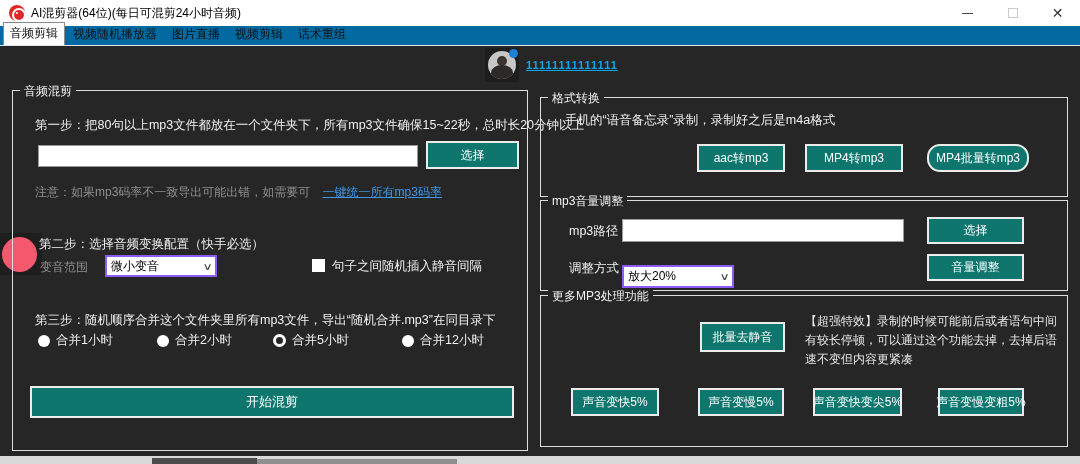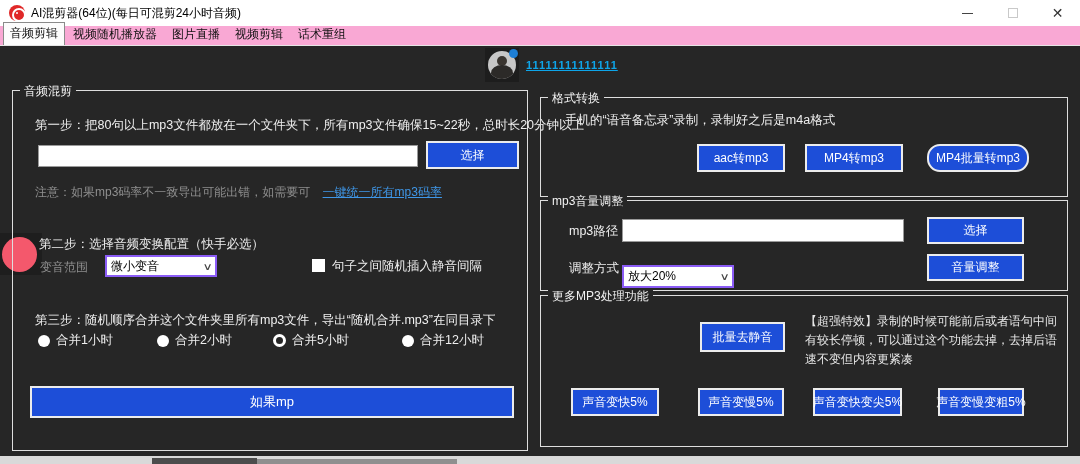--- a/index.html
+++ b/index.html
@@ -18,21 +18,21 @@
     background:#fff; border-radius:50%; z-index:2; }
   .titlebar-title { font-size:12px; color:#000; }
   .titlebar-controls { margin-left:auto; display:flex; height:100%; }
   .tb-btn { width:45px; height:100%; display:flex; align-items:center; justify-content:center;
     font-size:13px; color:#444; }
   .min-glyph { width:11px; height:1px; background:#444; display:block; }
   .max-glyph { width:10px; height:10px; border:1px solid #c9c9c9; display:block; }
   .close-glyph { font-size:14px; color:#333; line-height:1; }
 
   
-  .tabstrip { height:20px; background:#f9a8d4; display:flex; align-items:flex-end;
+  .tabstrip { height:20px; background:#0369a1; display:flex; align-items:flex-end;
     padding-left:3px; flex:0 0 auto; border-bottom:1px solid #e5e5e5; }
   .tab { font-size:12px; color:#111; padding:2px 7px 2px 7px; margin-right:1px; white-space:nowrap; }
   .tab.active { background:#fcfcfc; border:1px solid #8a8a8a; border-bottom:none; padding:2px 6px 3px 6px; }
 
   
   .content { position:relative; height:410px; background:#262626; flex:0 0 auto; color:#e9e9e9; }
 
   .user-row { position:absolute; left:485px; top:2px; display:flex; align-items:center; }
   .avatar-box { width:34px; height:34px; background:#1d1d1d; display:flex; align-items:center; justify-content:center; position:relative; }
   .avatar { width:28px; height:28px; border-radius:50%; background:#c7c7c7; position:relative; overflow:hidden; }
@@ -50,21 +50,21 @@
   .g-format { left:540px; top:51px; width:528px; height:100px; }
   .g-volume { left:540px; top:154px; width:528px; height:91px; }
   .g-more  { left:540px; top:249px; width:528px; height:152px; }
 
   .abs { position:absolute; }
   .txt { font-size:12.5px; color:#efefef; white-space:nowrap; }
   .txt-gray { font-size:12px; color:#8f8f8f; white-space:nowrap; }
   .link { color:#3f97e8; text-decoration:underline; }
 
   .field { background:#ffffff; border:1px solid #9a9a9a; }
-  .btn-red { background:#1d4ed8; border:2px solid #ececec; color:#ffffff; font-size:12px;
+  .btn-red { background:#0f766e; border:2px solid #ececec; color:#ffffff; font-size:12px;
     display:flex; align-items:center; justify-content:center; white-space:nowrap; cursor:default; }
 
   .select { background:#fff; border:2px solid #8b5cf6; display:flex; align-items:center;
     font-size:12px; color:#000; padding:0 4px; position:relative; }
   .select .chev { margin-left:auto; color:#444; font-size:10px; transform:scaleX(1.4); }
 
   .checkbox { width:13px; height:13px; background:#fff; display:inline-block; }
 
   .radio-item { position:absolute; display:flex; align-items:center; }
   .radio { width:12px; height:12px; border-radius:50%; background:#fff; flex:0 0 auto; }
@@ -160,21 +160,21 @@
       </div>
       <div class="radio-item" style="left:260px; top:241px;">
         <span class="radio ring"></span>
         <span class="radio-label">合并5小时</span>
       </div>
       <div class="radio-item" style="left:389px; top:241px;">
         <span class="radio"></span>
         <span class="radio-label">合并12小时</span>
       </div>
 
-      <div class="abs btn-red" style="left:17px; top:295px; width:484px; height:32px; font-size:13px;">如果mp</div>
+      <div class="abs btn-red" style="left:17px; top:295px; width:484px; height:32px; font-size:13px;">开始混剪</div>
     </div>
 
     <div class="groupbox g-format">
       <span class="group-title">格式转换</span>
       <div class="abs txt" style="left:24px; top:14px;">手机的“语音备忘录”录制，录制好之后是m4a格式</div>
       <div class="abs btn-red" style="left:156px; top:46px; width:88px;  height:28px;">aac转mp3</div>
       <div class="abs btn-red" style="left:264px; top:46px; width:98px;  height:28px;">MP4转mp3</div>
       <div class="abs btn-red" style="left:386px; top:46px; width:102px; height:28px;border-radius:13px;">MP4批量转mp3</div>
     </div>
 

